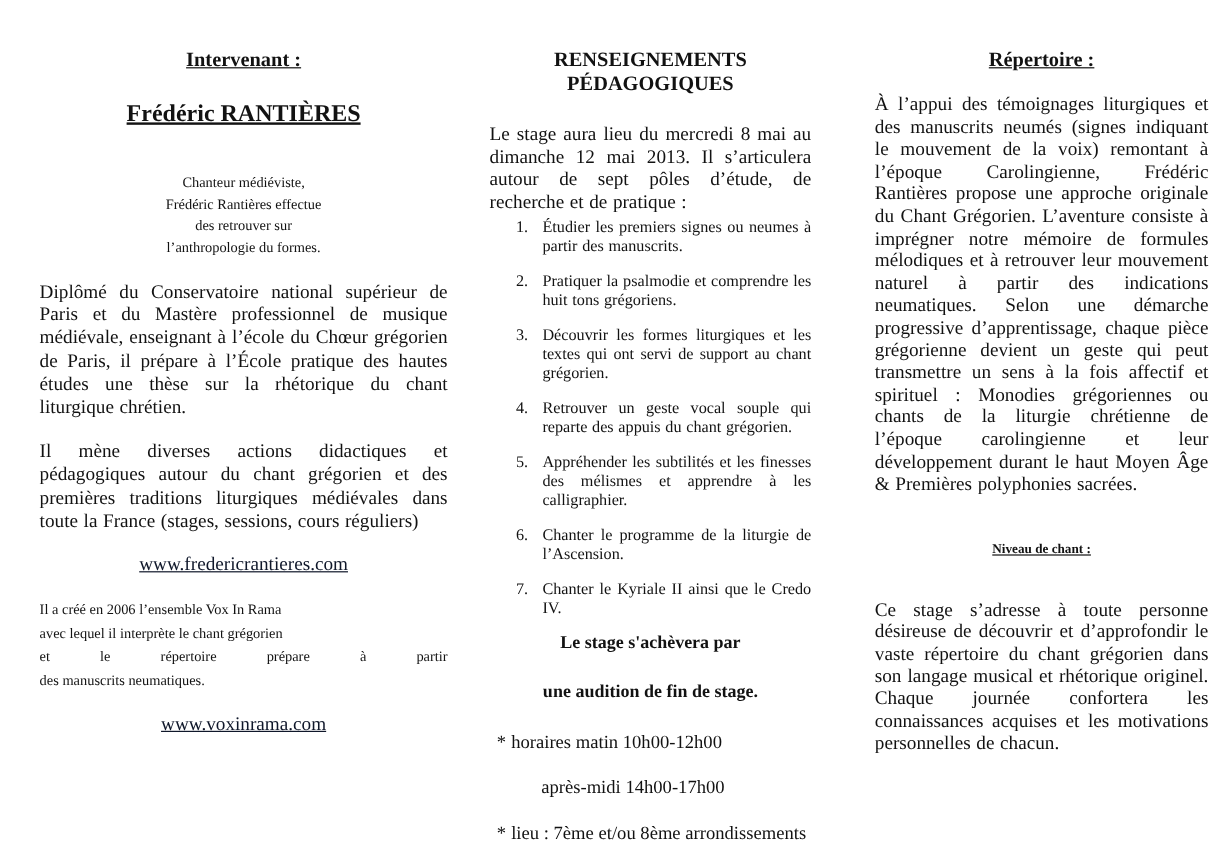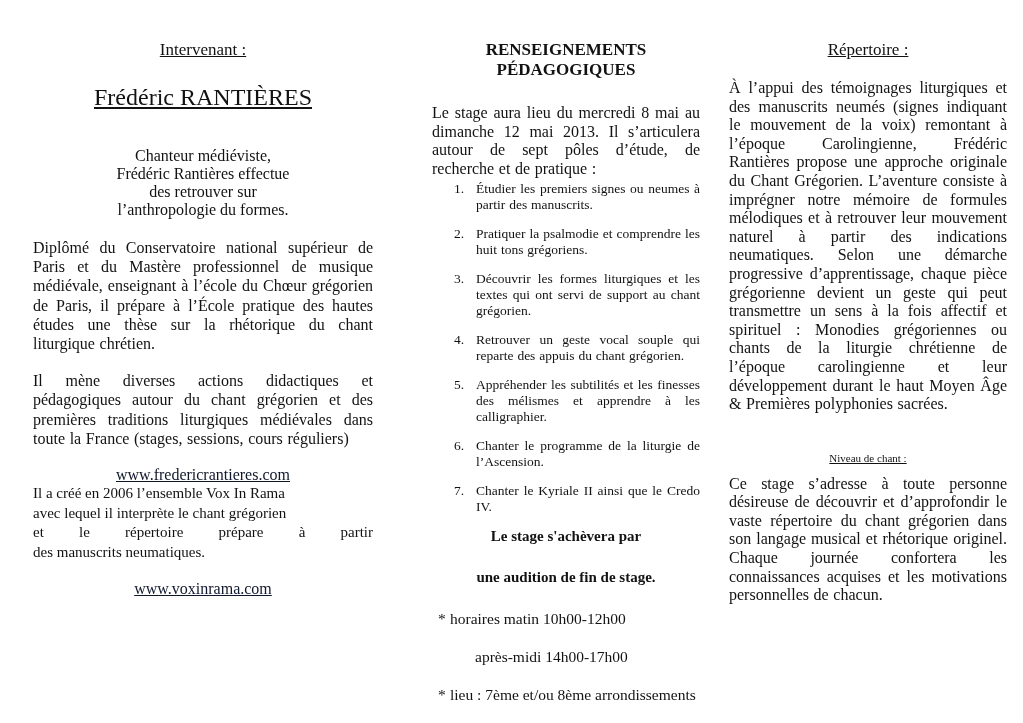--- a/index.html
+++ b/index.html
@@ -11,40 +11,40 @@
     color: #121212;
   }
   .page {
     position: relative;
     width: 1023px; height: 723px;
     background: #ffffff;
     overflow: hidden;
   }
   .col { position: absolute; top: 0; }
   .col-left   { left: 33px;  width: 340px; }
-  .col-center { left: 432px; width: 268px; }
+  .col-center { left: 408px; width: 268px; }
   .col-right  { left: 729px; width: 278px; }
 
   .hd {
-    font-weight: normal;
+    font-weight: bold;
     text-align: center;
     text-decoration: underline;
   }
   .hd-plain { font-weight: bold; text-align: center; text-decoration: none; }
 
   
   .col-left .hd-intervenant { font-size: 17px; margin-top: 40px; }
-  .col-left .hd-name       { font-size: 24px; margin-top: 24px; }
-  .intro-block { margin-top: 36px; text-align: center; font-size: 16px; line-height: 18px; }
+  .col-left .hd-name       { font-size: 20px; margin-top: 24px; }
+  .intro-block { margin-top: 36px; text-align: center; font-size: 12px; line-height: 18px; }
   .p-just { text-align: justify; font-size: 16px; line-height: 19.2px; word-spacing: 0.04em; }
   .col-left .p1 { margin-top: 19px; }
   .col-left .p2 { margin-top: 18px; }
   .link-line { text-align: center; font-size: 16px; line-height: 19px; }
   .col-left .link1 { margin-top: 17px; }
-  .col-left .p3 { font-size: 15px; line-height: 19.5px; }
+  .col-left .p3 { margin-top: 19px; font-size: 12px; line-height: 19.5px; }
   .col-left .p3 .line { text-align: left; }
   .col-left .p3 .line-stretch { text-align: justify; text-align-last: justify; }
   .col-left .link2 { margin-top: 17px; }
   a.doc-link { color: #0f172a; text-decoration: underline; cursor: pointer; }
 
   
   .col-center .hd-rp { font-size: 17px; line-height: 20px; margin-top: 40px; }
   .col-center .intro { margin-top: 24px; font-size: 16px; line-height: 18.6px; }
   .study-list {
     list-style: none;
@@ -70,21 +70,21 @@
   .closing-2 { margin-top: 24px; font-size: 15px; }
   .notes { margin-top: 23px; font-size: 15.5px; }
   .note { display: flex; line-height: 19px; margin-bottom: 19px; }
   .note .star { width: 18px; padding-left: 6px; flex: 0 0 18px; }
   .note.indent { padding-left: 43px; }
 
   
   .col-right .hd-repertoire { font-size: 17px; margin-top: 40px; }
   .col-right .p1 { margin-top: 19px; font-size: 16px; line-height: 18.6px; }
   .col-right .hd-niveau { font-size: 11px; margin-top: 38px; }
-  .col-right .p2 { margin-top: 11px; font-size: 16px; line-height: 18.6px; }
+  .col-right .p2 { margin-top: 36px; font-size: 16px; line-height: 18.6px; }
 </style>
 </head>
 <body>
 
 <div class="page">
 
   <div class="col col-left">
     <div class="hd hd-intervenant">Intervenant :</div>
     <div class="hd hd-name">Frédéric RANTIÈRES</div>
 

